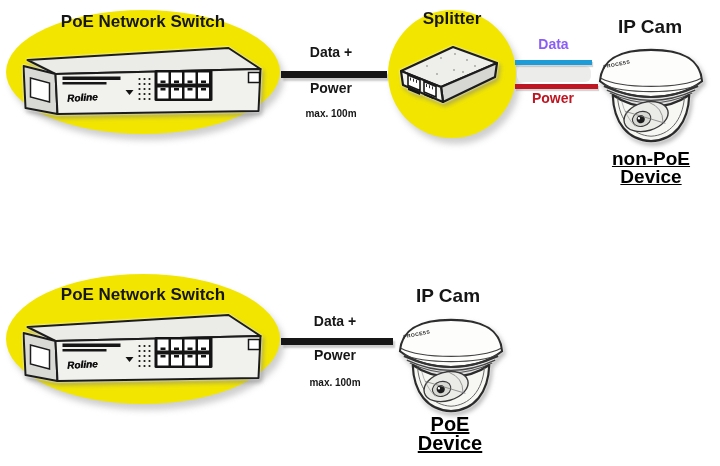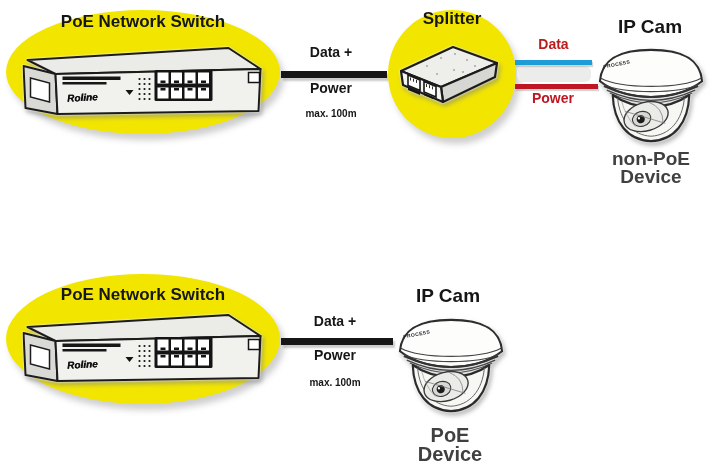--- a/index.html
+++ b/index.html
@@ -10,39 +10,39 @@
   .hl {
     position:absolute; background:#F2E600; border-radius:50%;
     box-shadow:4px 6px 6px rgba(148,148,148,0.45);
   }
   .lbl {
     position:absolute; font-weight:700; color:#161616; text-align:center;
     font-size:14px; line-height:1; white-space:nowrap;
   }
   .title { font-size:17px; }
   .note  { font-size:10px; }
-  .lbl.blue { color:#b91c1c; }
+  .lbl.blue { color:#8b5cf6; }
   .lbl.red  { color:#BE1622; }
   .wire { position:absolute; background:#161616;
           box-shadow:2px 3px 2px rgba(140,140,140,0.45); }
   .wire.blue { background:#1E9CD7; box-shadow:1px 2px 1px rgba(150,150,150,0.4); }
   .wire.red  { background:#BE1622; box-shadow:1px 2px 1px rgba(150,150,150,0.4); }
   .wire-shade { position:absolute; background:#ECECEA; border-radius:6px; }
   .art { position:absolute; filter:drop-shadow(0 0 1px #ffffff) drop-shadow(2px 3px 2px rgba(130,130,130,0.55)); }
   .art svg { display:block; }
   .brand-switch {
     position:absolute; left:45px; top:46px; font-weight:700; font-style:italic;
     font-size:10px; color:#101010; transform:rotate(-3deg);
     text-shadow:0.4px 0 #101010; white-space:nowrap;
   }
   .brand-cam {
     position:absolute; left:11px; top:19px; font-weight:700; font-size:5px;
     letter-spacing:0.4px; color:#2a2a2a; transform:rotate(-11deg); white-space:nowrap;
   }
-  .caption { position:absolute; font-weight:700; color:#404040; text-align:center; }
+  .caption { position:absolute; font-weight:700; color:#000000; text-align:center;text-decoration:underline; }
   .caption span { display:block; }
   .cap-top { font-size:19px; line-height:0.95; }
   .cap-bot { font-size:20px; line-height:0.95; }
 </style>
 </head>
 <body>
 
 <div class="canvas">
 
   <svg width="0" height="0" style="position:absolute" aria-hidden="true">
@@ -209,19 +209,19 @@
     <div class="lbl" style="left:283px; top:348px; width:104px;">Power</div>
     <div class="lbl note" style="left:277px; top:378px; width:116px;">max. 100m</div>
 
     <div class="lbl" style="left:393px; top:286px; width:110px; font-size:19px;">IP Cam</div>
     <div class="art" style="left:392px; top:312px; width:118px; height:106px;">
       <svg width="118" height="106" viewBox="0 0 120 108">
           <use href="#sym-camera"></use>
         </svg>
       <span class="brand-cam">PROCESS</span>
     </div>
-    <div class="caption cap-bot" style="left:385px; top:426px; width:130px;">
+    <div class="caption cap-bot" style="left:385px; top:415px; width:130px;">
       <span>PoE</span>
       <span>Device</span>
     </div>
   </div>
 
 </div>
 
 </body></html>

